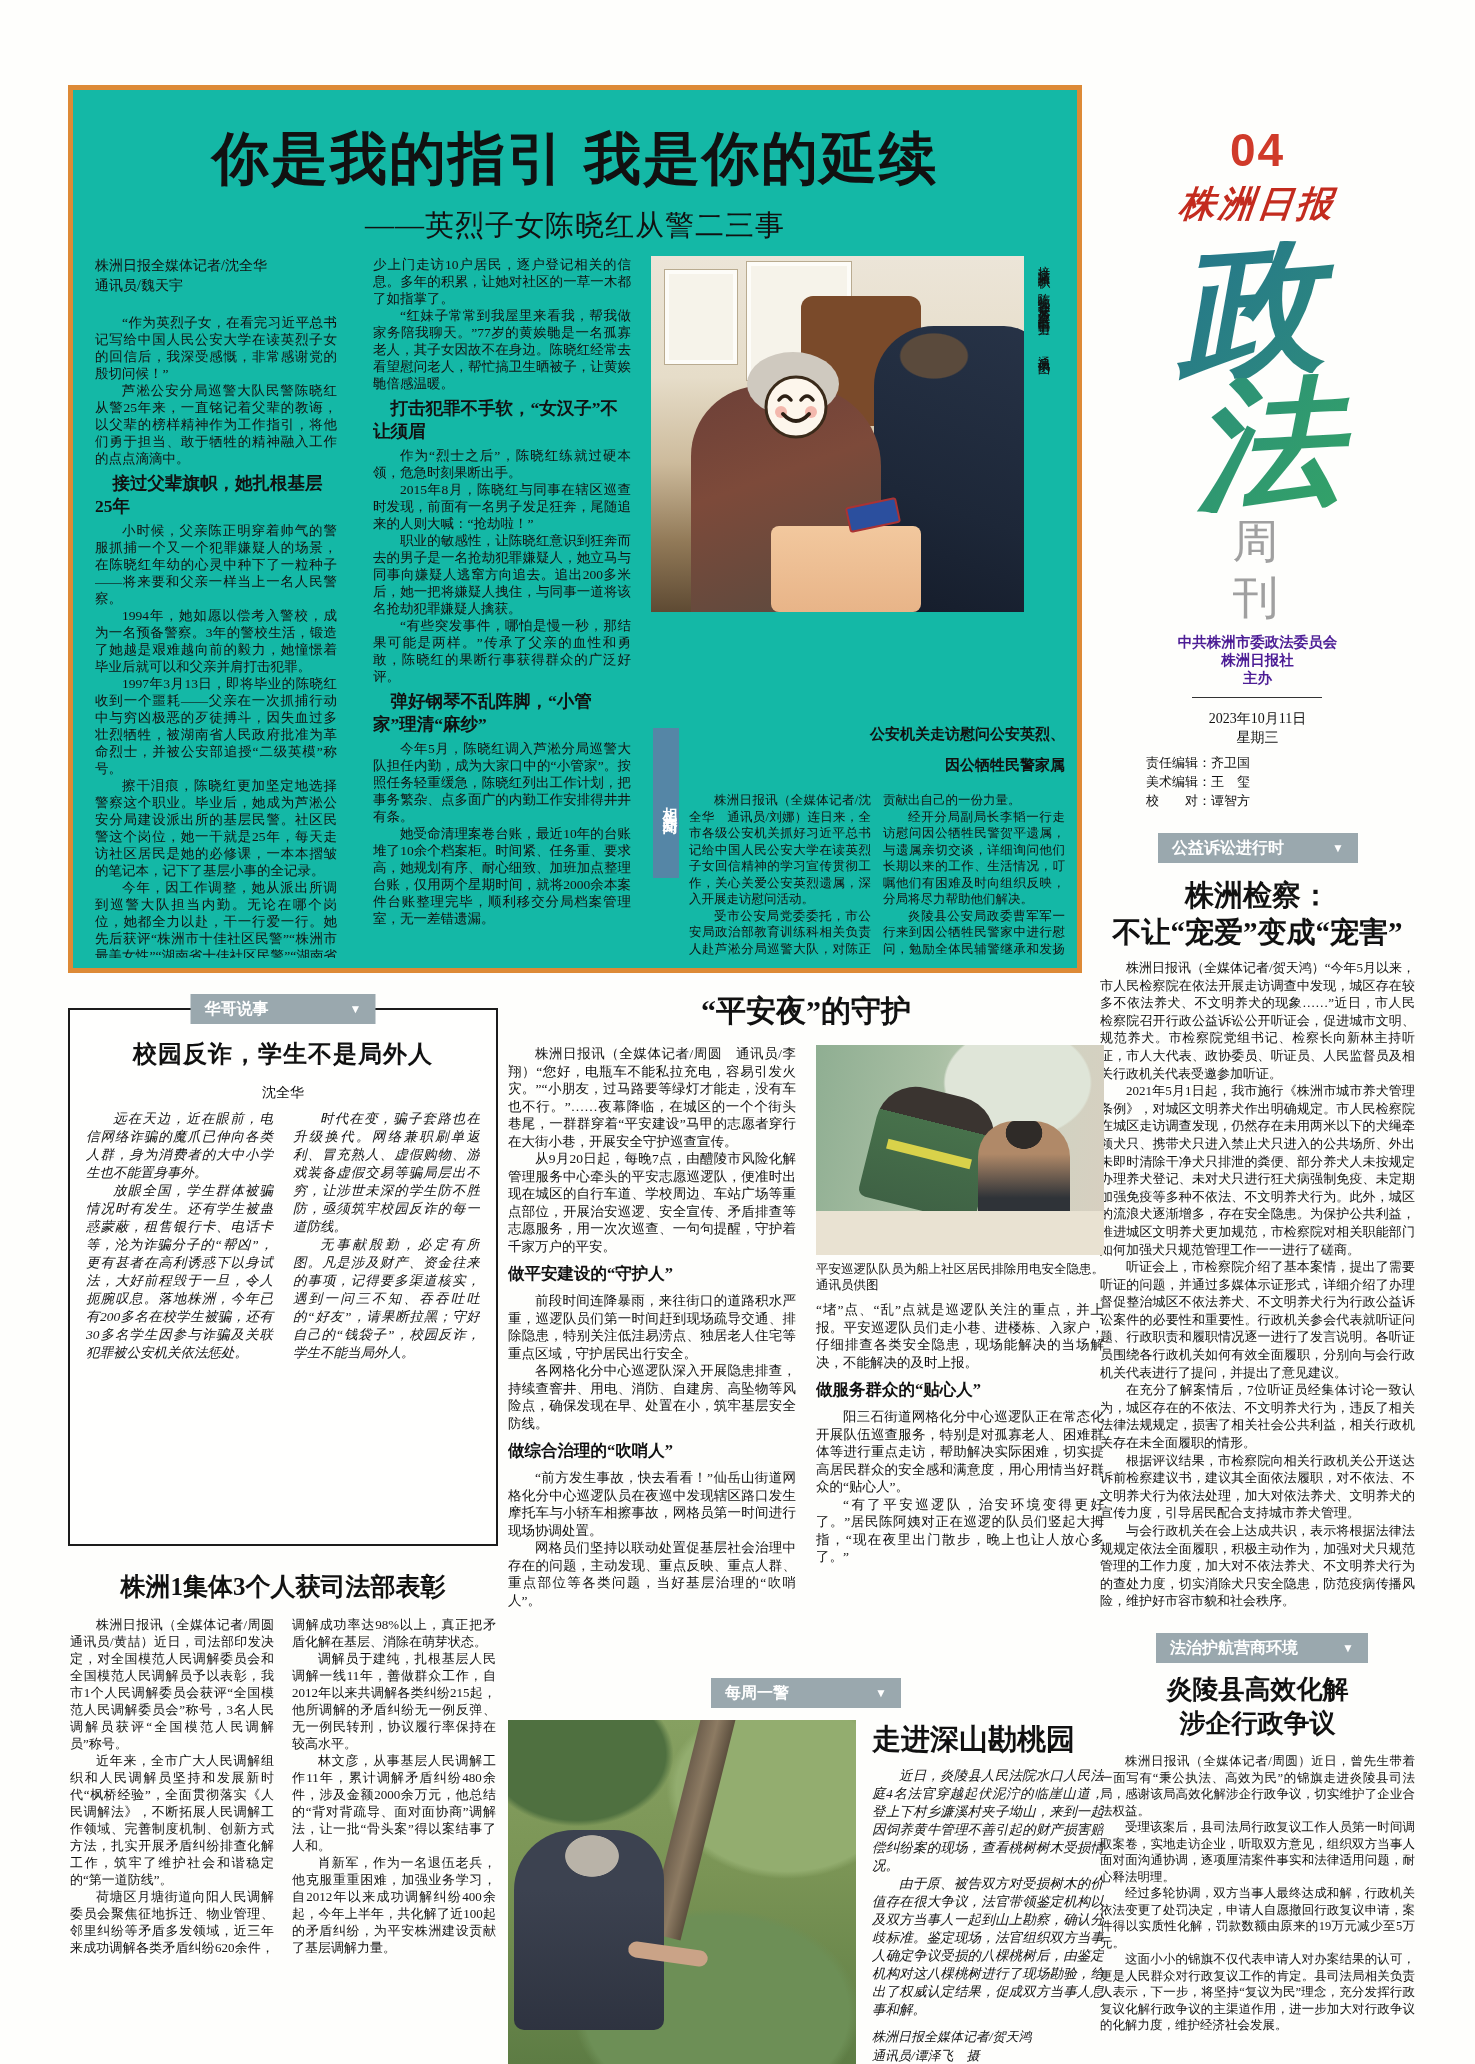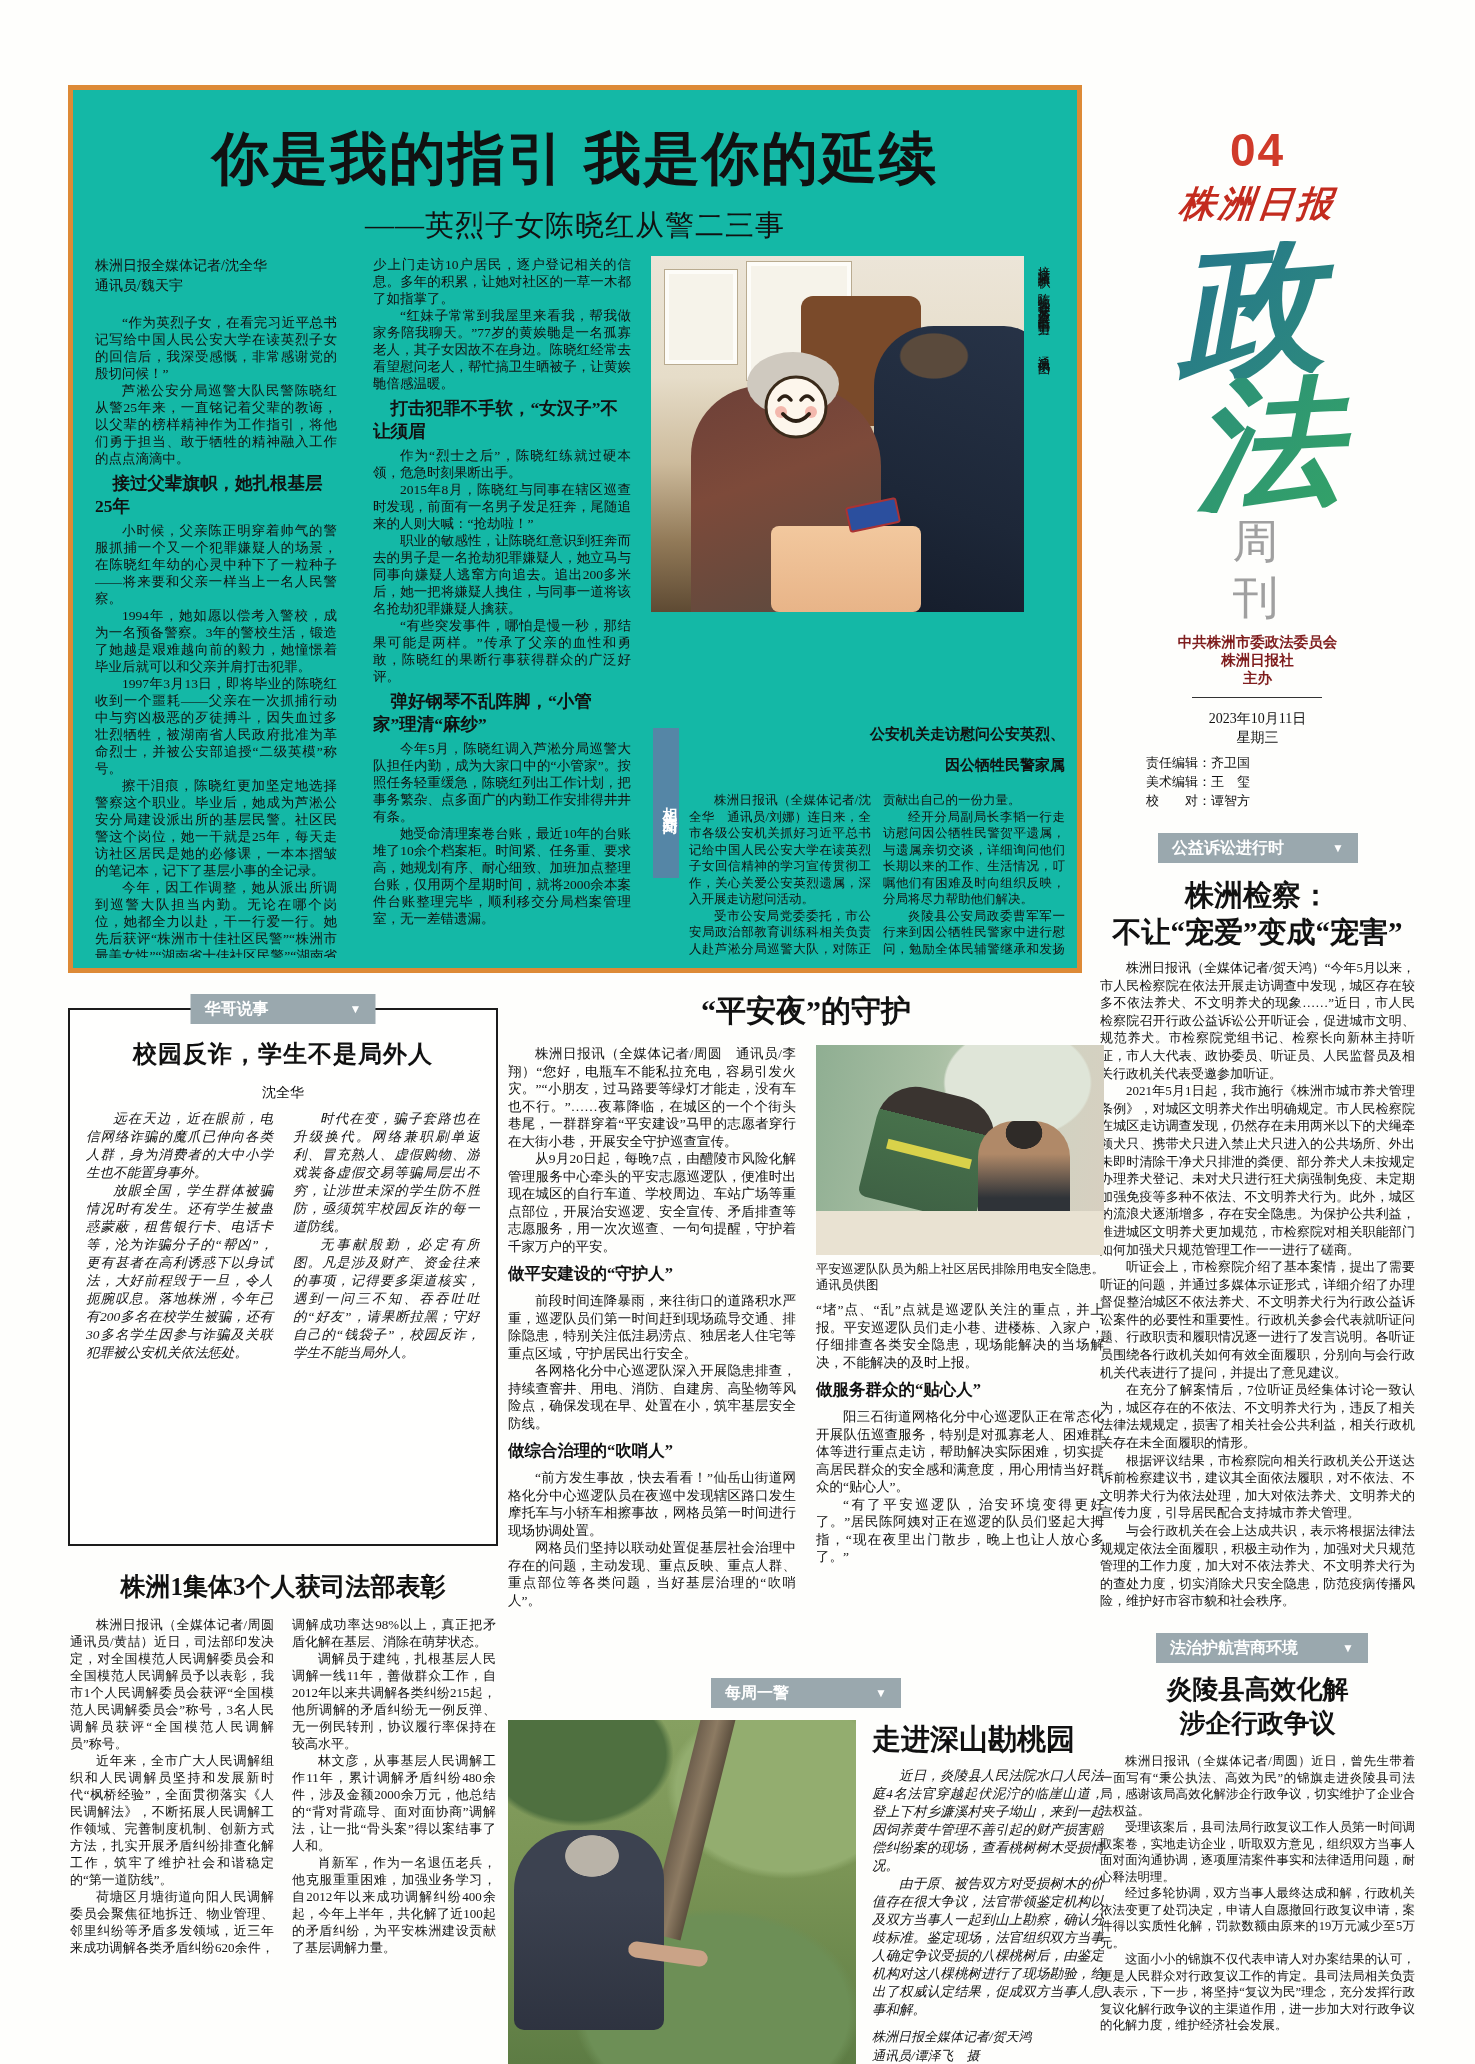--- a/index.html
+++ b/index.html
@@ -59,21 +59,21 @@
              font-style:italic;transform:skewX(-6deg);letter-spacing:3px;}
   .zf{left:0;right:0;top:158px;text-align:center;}
   .zf-char{display:block;font-size:146px;line-height:134px;font-weight:700;font-style:italic;}
   .zf1{color:#2a7e97;transform:rotate(-4deg) translateX(-8px);}
   .zf2{color:#2f9e6e;transform:rotate(-3deg) translateX(10px);}
   @supports (-webkit-background-clip:text){
     .zf1{background:linear-gradient(135deg,#23708f,#2f8f7a);-webkit-background-clip:text;color:transparent;}
     .zf2{background:linear-gradient(135deg,#2a8a7e,#35a763);-webkit-background-clip:text;color:transparent;}
   }
   .zk{left:0;right:0;top:428px;text-align:center;color:#a0a0a0;font-size:46px;line-height:56px;font-weight:400;letter-spacing:4px;}
-  .sponsor{left:0;right:0;top:548px;text-align:center;color:#7f1d1d;font-size:14.5px;line-height:18px;font-weight:700;}
+  .sponsor{left:0;right:0;top:548px;text-align:center;color:#4c1d95;font-size:14.5px;line-height:18px;font-weight:700;}
   .sb-line{left:92px;top:612px;width:130px;height:0;border-top:1.5px solid #333;}
   .dates{left:0;right:0;top:624px;text-align:center;font-size:14px;line-height:19px;}
   .editors{left:46px;top:668px;font-size:13px;line-height:19px;}
   .tag-gongyi{left:58px;top:748px;width:200px;}
   .jc-h{left:0;right:0;top:792px;text-align:center;font-weight:800;font-size:29px;line-height:37px;}
   .jc-body{left:0;right:0;top:874px;height:666px;overflow:hidden;}
   .jc-body .bp{font-size:13px;line-height:17.6px;}
   .tag-fazhi{left:56px;top:1548px;width:212px;}
   .yl-h{left:0;right:0;top:1588px;text-align:center;font-weight:800;font-size:26px;line-height:34px;}
   .yl-body{left:0;right:0;top:1668px;height:308px;overflow:hidden;}

